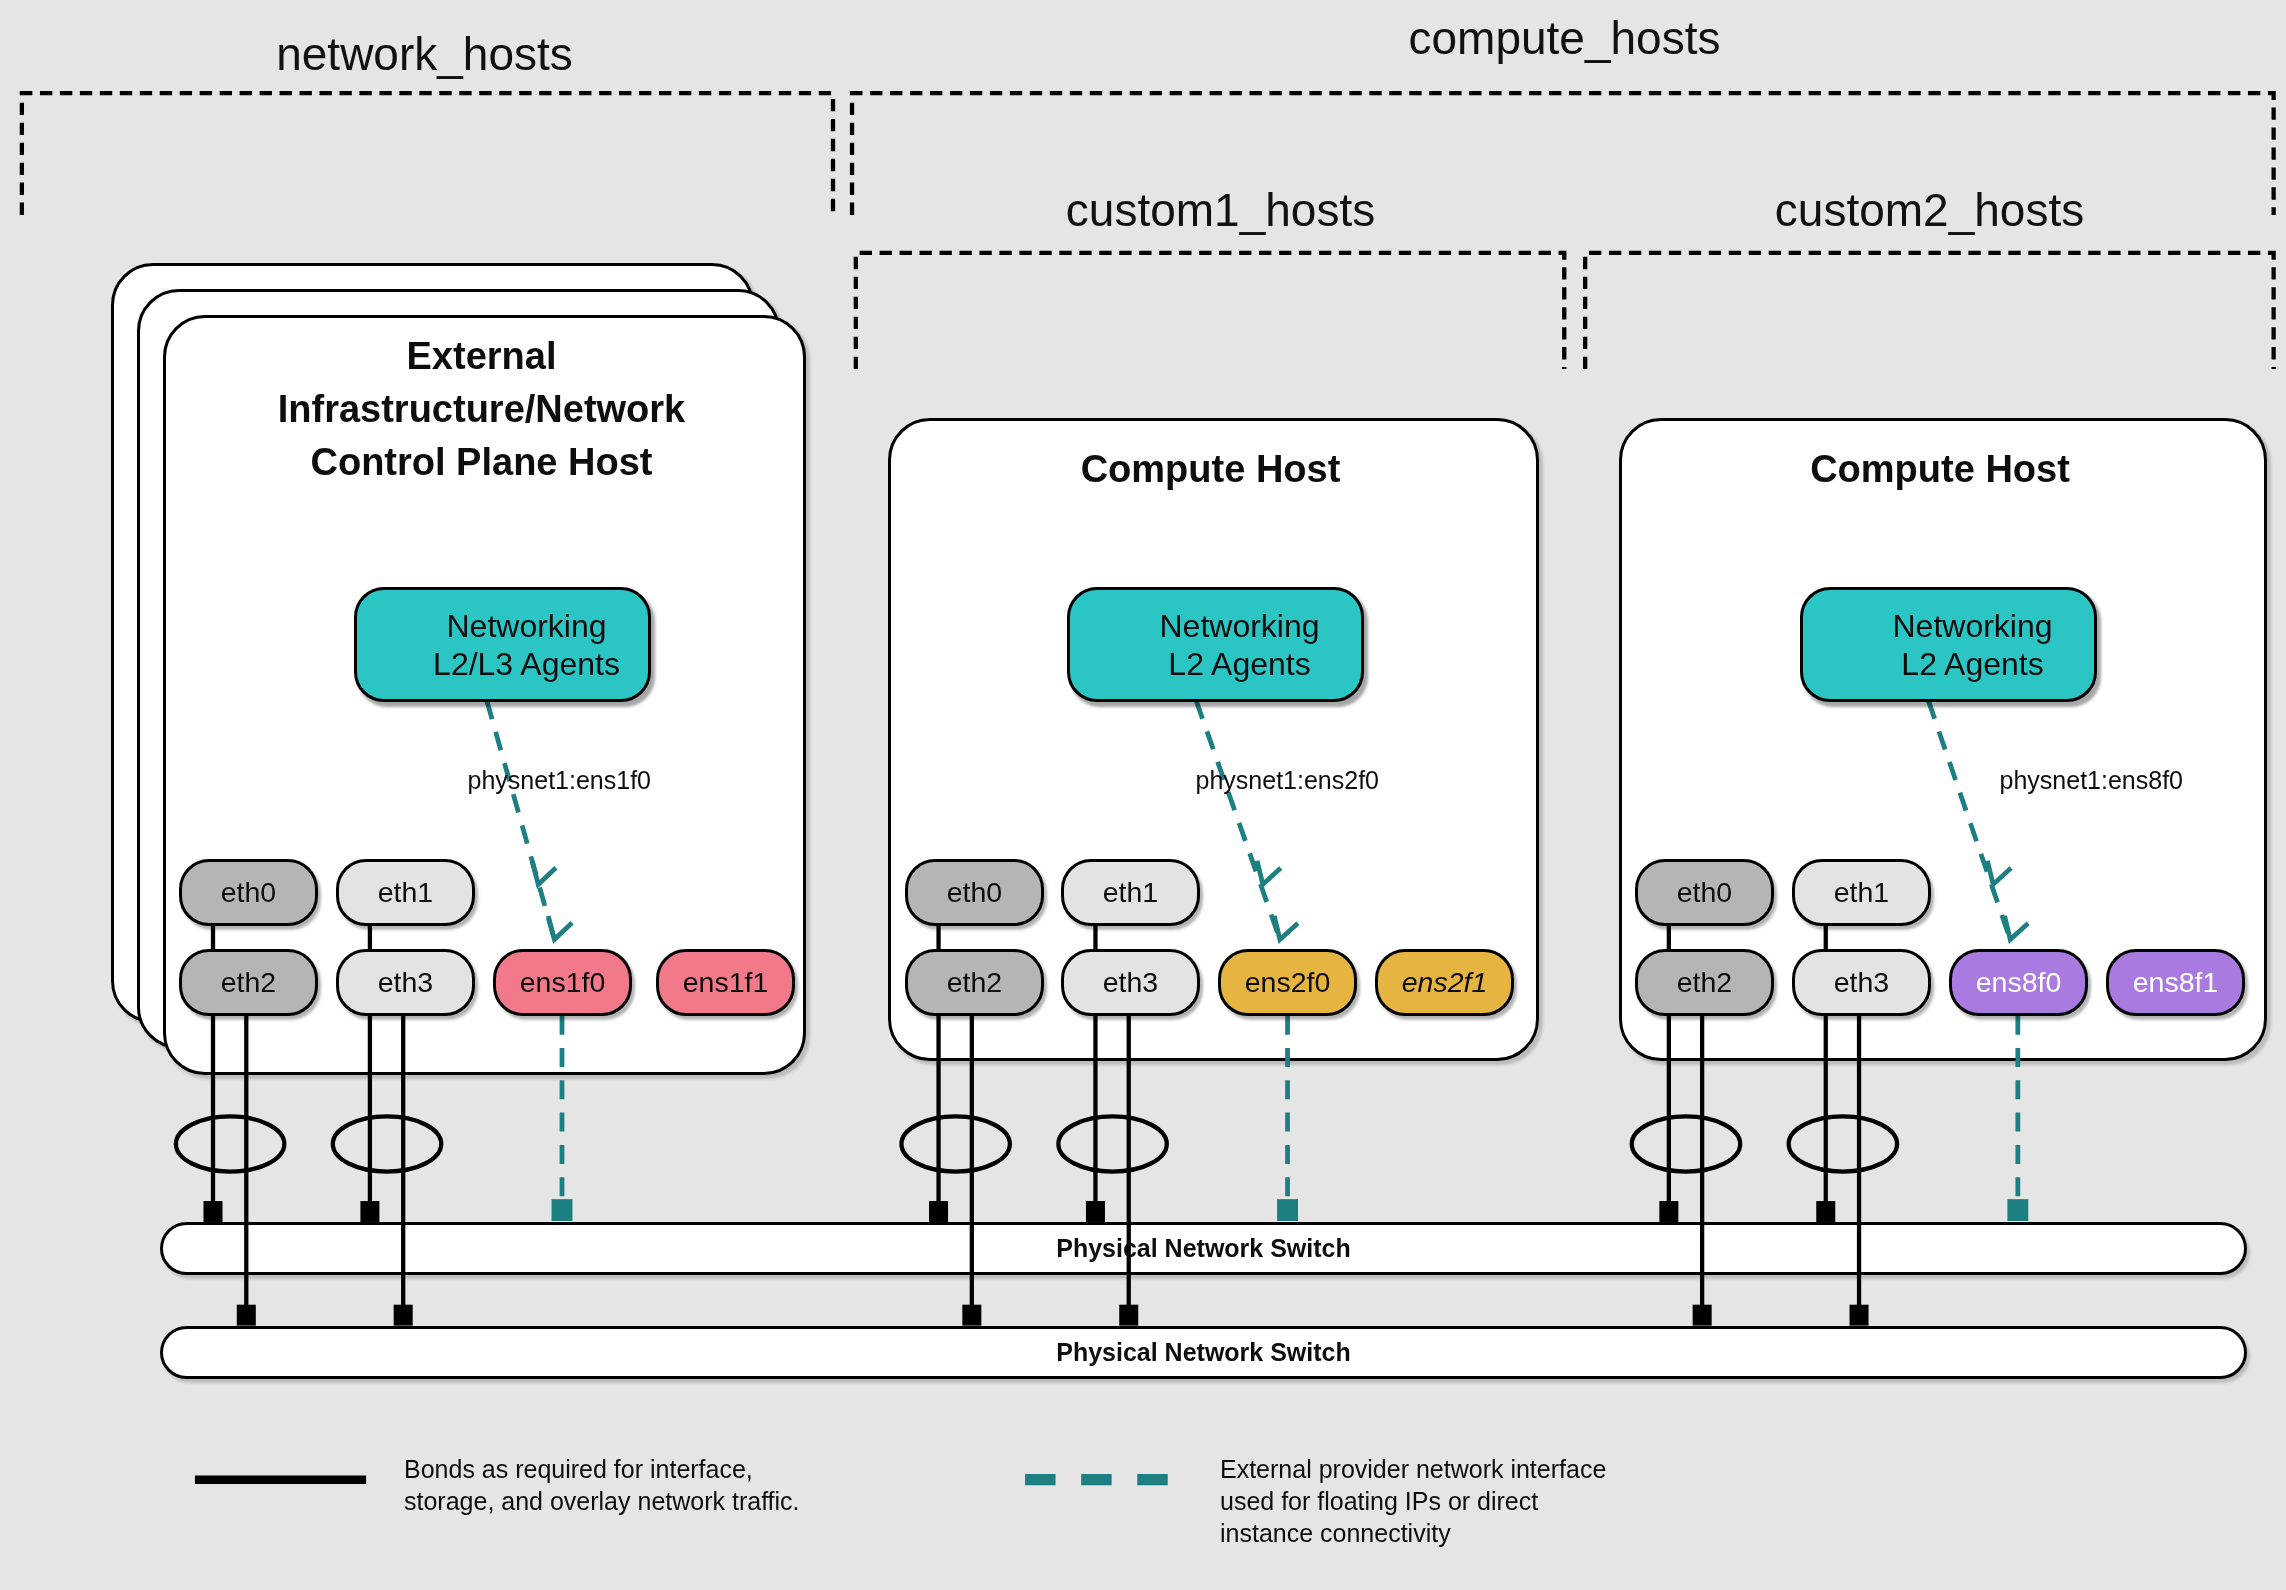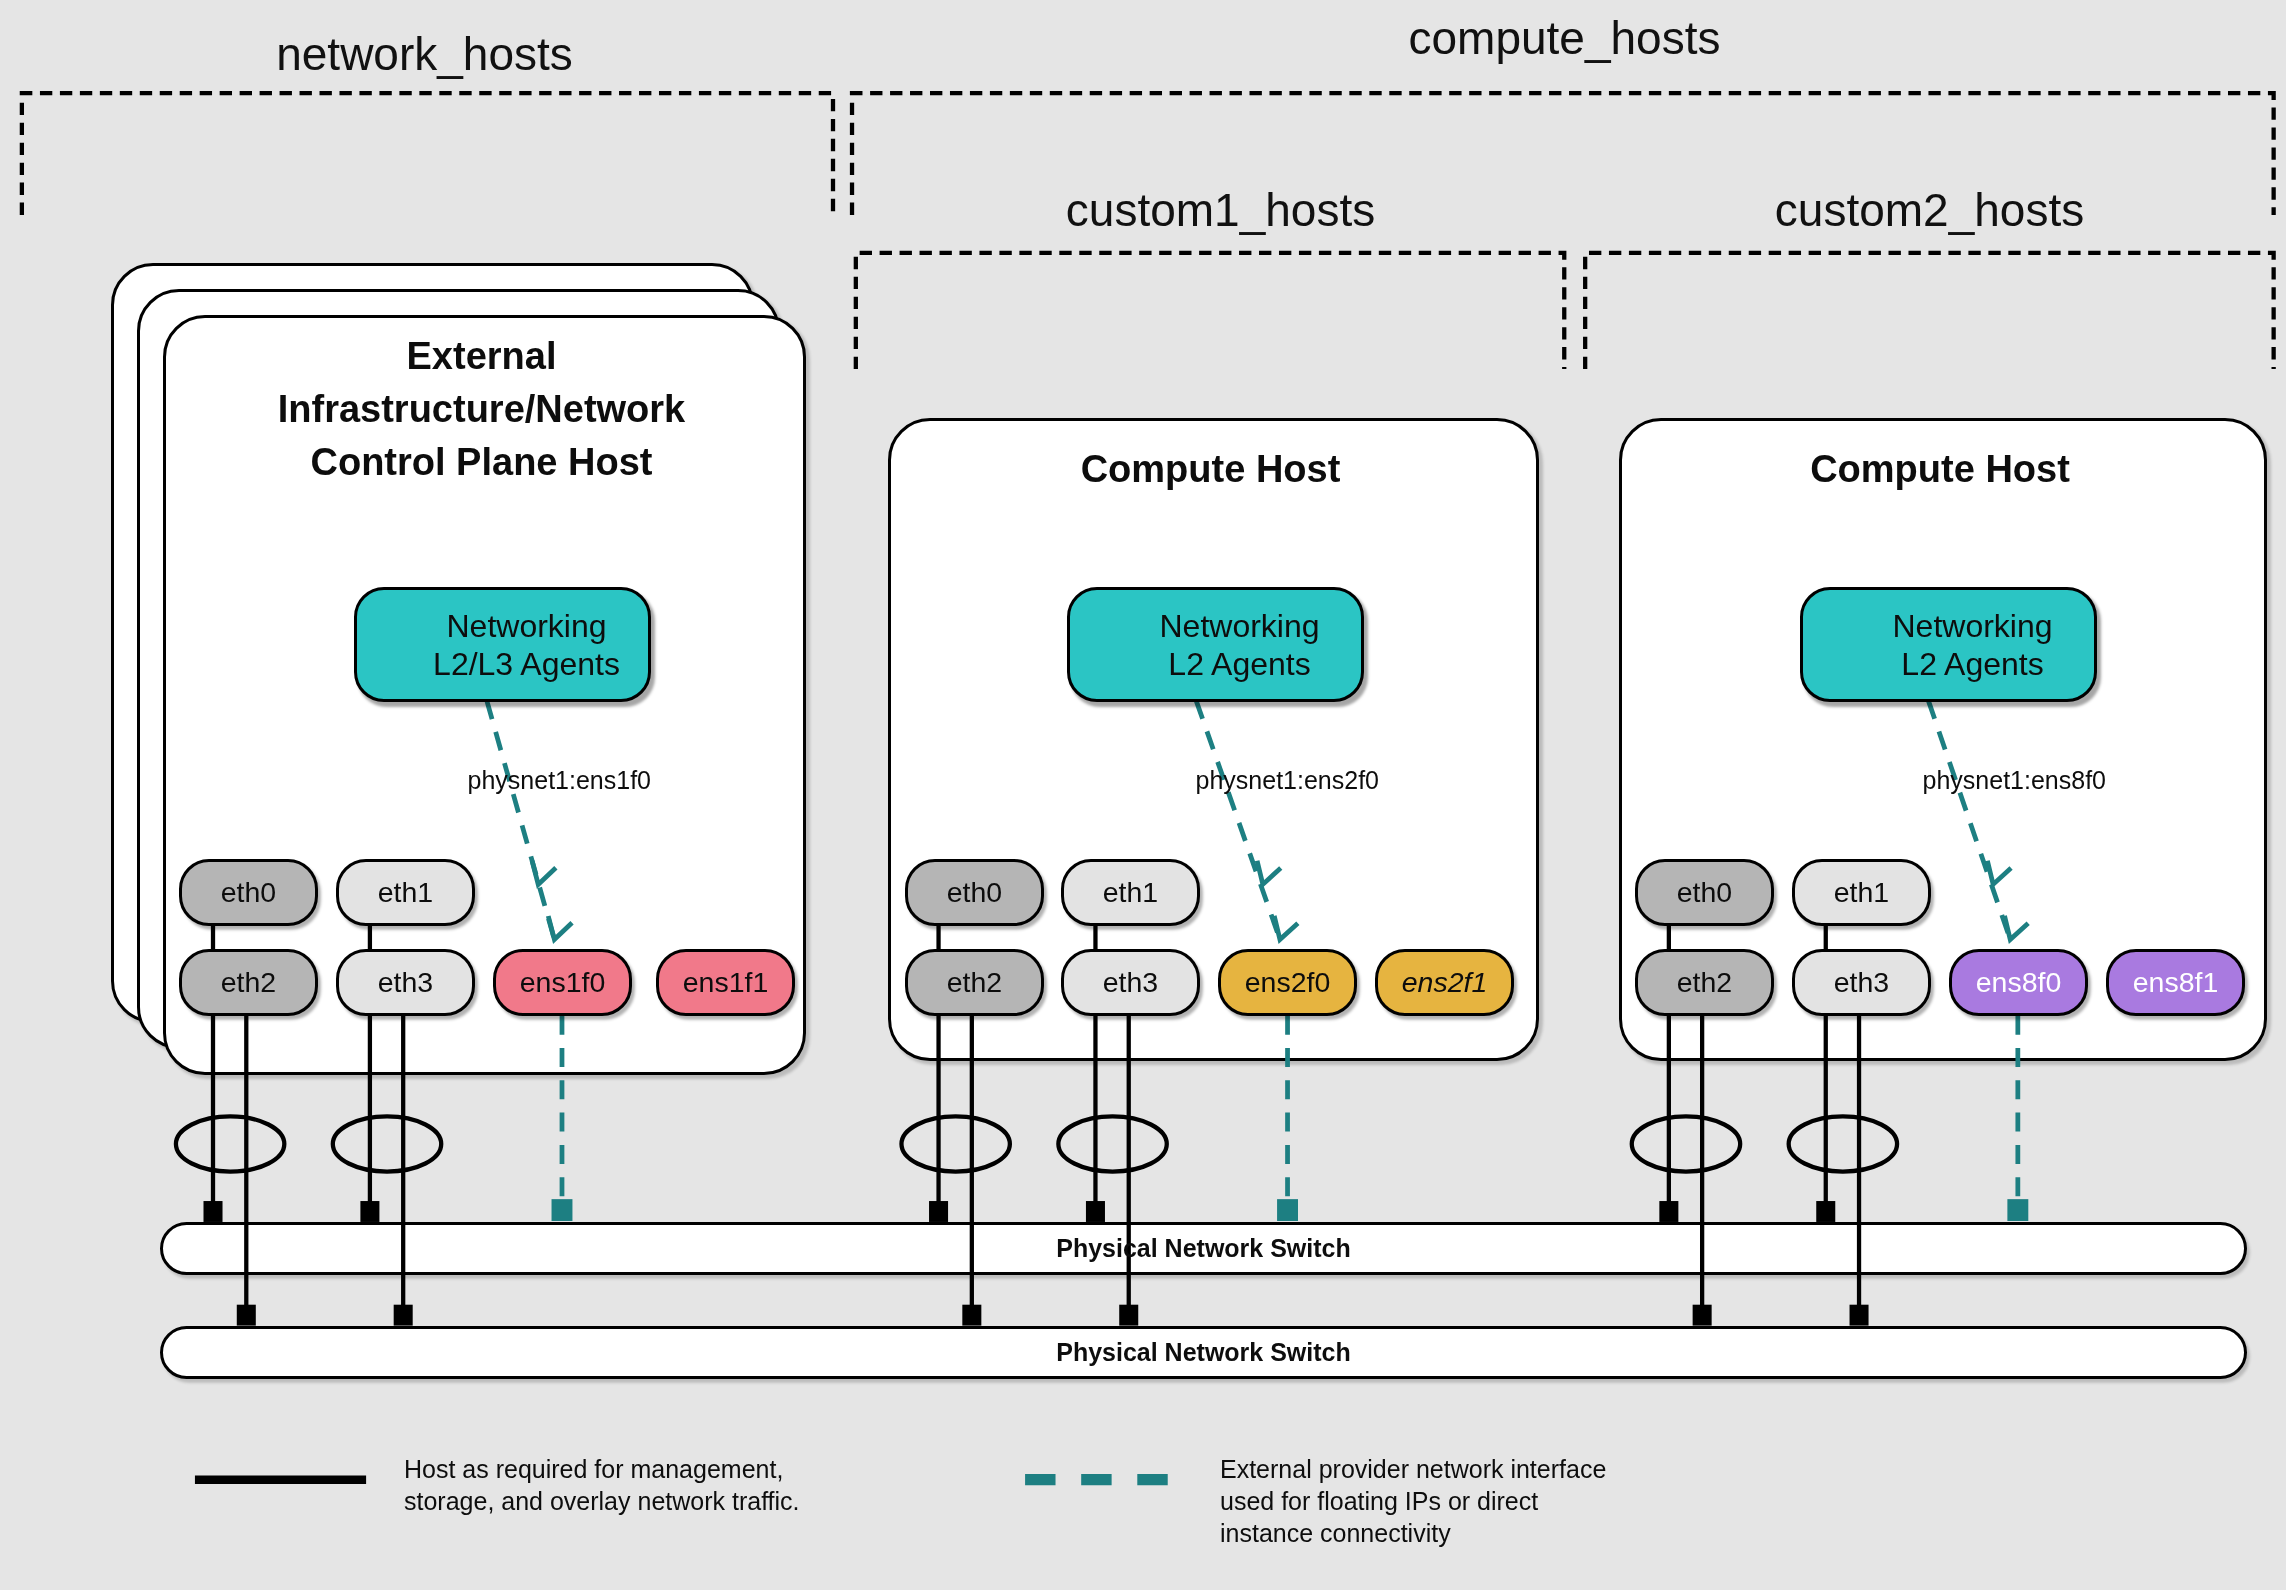--- a/index.html
+++ b/index.html
@@ -150,21 +150,21 @@
     <span>Networking</span>
     <span>L2 Agents</span>
   </div>
   <div class="agent z4" style="left:1800px;top:587px;">
     <span>Networking</span>
     <span>L2 Agents</span>
   </div>
 
   <div class="physnet z4" style="left:366px;top:766px;">physnet1:ens1f0</div>
   <div class="physnet z4" style="left:1094px;top:766px;">physnet1:ens2f0</div>
-  <div class="physnet z4" style="left:1821px;top:766px;">physnet1:ens8f0</div>
+  <div class="physnet z4" style="left:1898px;top:766px;">physnet1:ens8f0</div>
 
   <div class="pill c-dark z4" style="left:179px;top:859px;">eth0</div>
   <div class="pill c-light z4" style="left:336px;top:859px;">eth1</div>
   <div class="pill c-dark z4" style="left:179px;top:949px;">eth2</div>
   <div class="pill c-light z4" style="left:336px;top:949px;">eth3</div>
   <div class="pill c-pink z4" style="left:493px;top:949px;">ens1f0</div>
   <div class="pill c-pink z4" style="left:656px;top:949px;">ens1f1</div>
 
   <div class="pill c-dark z4" style="left:905px;top:859px;">eth0</div>
   <div class="pill c-light z4" style="left:1061px;top:859px;">eth1</div>
@@ -177,21 +177,21 @@
   <div class="pill c-light z4" style="left:1792px;top:859px;">eth1</div>
   <div class="pill c-dark z4" style="left:1635px;top:949px;">eth2</div>
   <div class="pill c-light z4" style="left:1792px;top:949px;">eth3</div>
   <div class="pill c-purple z4" style="left:1949px;top:949px;">ens8f0</div>
   <div class="pill c-purple z4" style="left:2106px;top:949px;">ens8f1</div>
 
   <div class="switch-label z4" style="top:1235px;">Physical Network Switch</div>
   <div class="switch-label z4" style="top:1339px;">Physical Network Switch</div>
 
   <div class="legend-text z4" style="left:404px;top:1453px;">
-    <span style="display:block">Host as required for management,</span>
+    <span style="display:block">Bonds as required for interface,</span>
     <span style="display:block">storage, and overlay network traffic.</span>
   </div>
   <div class="legend-text z4" style="left:1220px;top:1453px;">
     <span style="display:block">External provider network interface</span>
     <span style="display:block">used for floating IPs or direct</span>
     <span style="display:block">instance connectivity</span>
   </div>
 
 </div>
 

